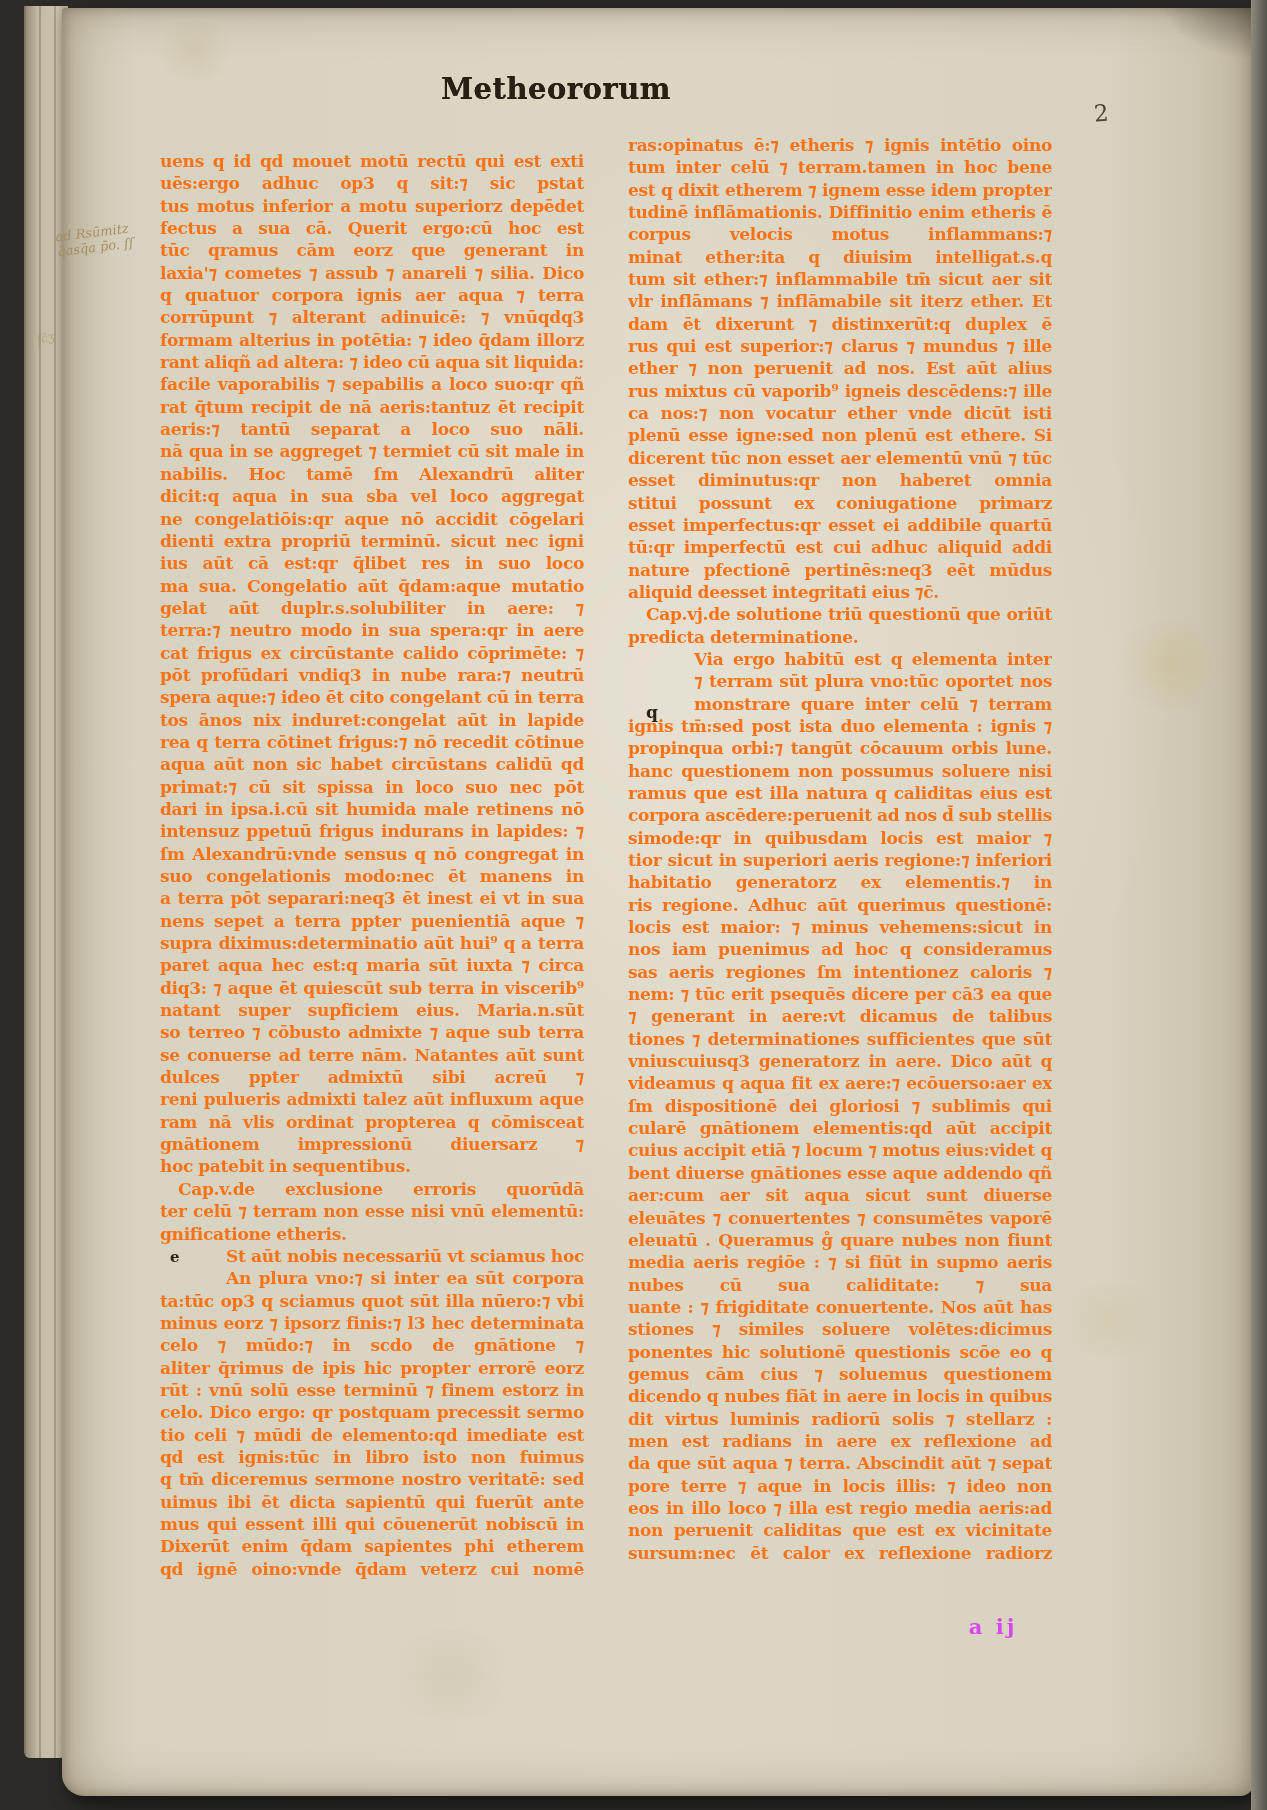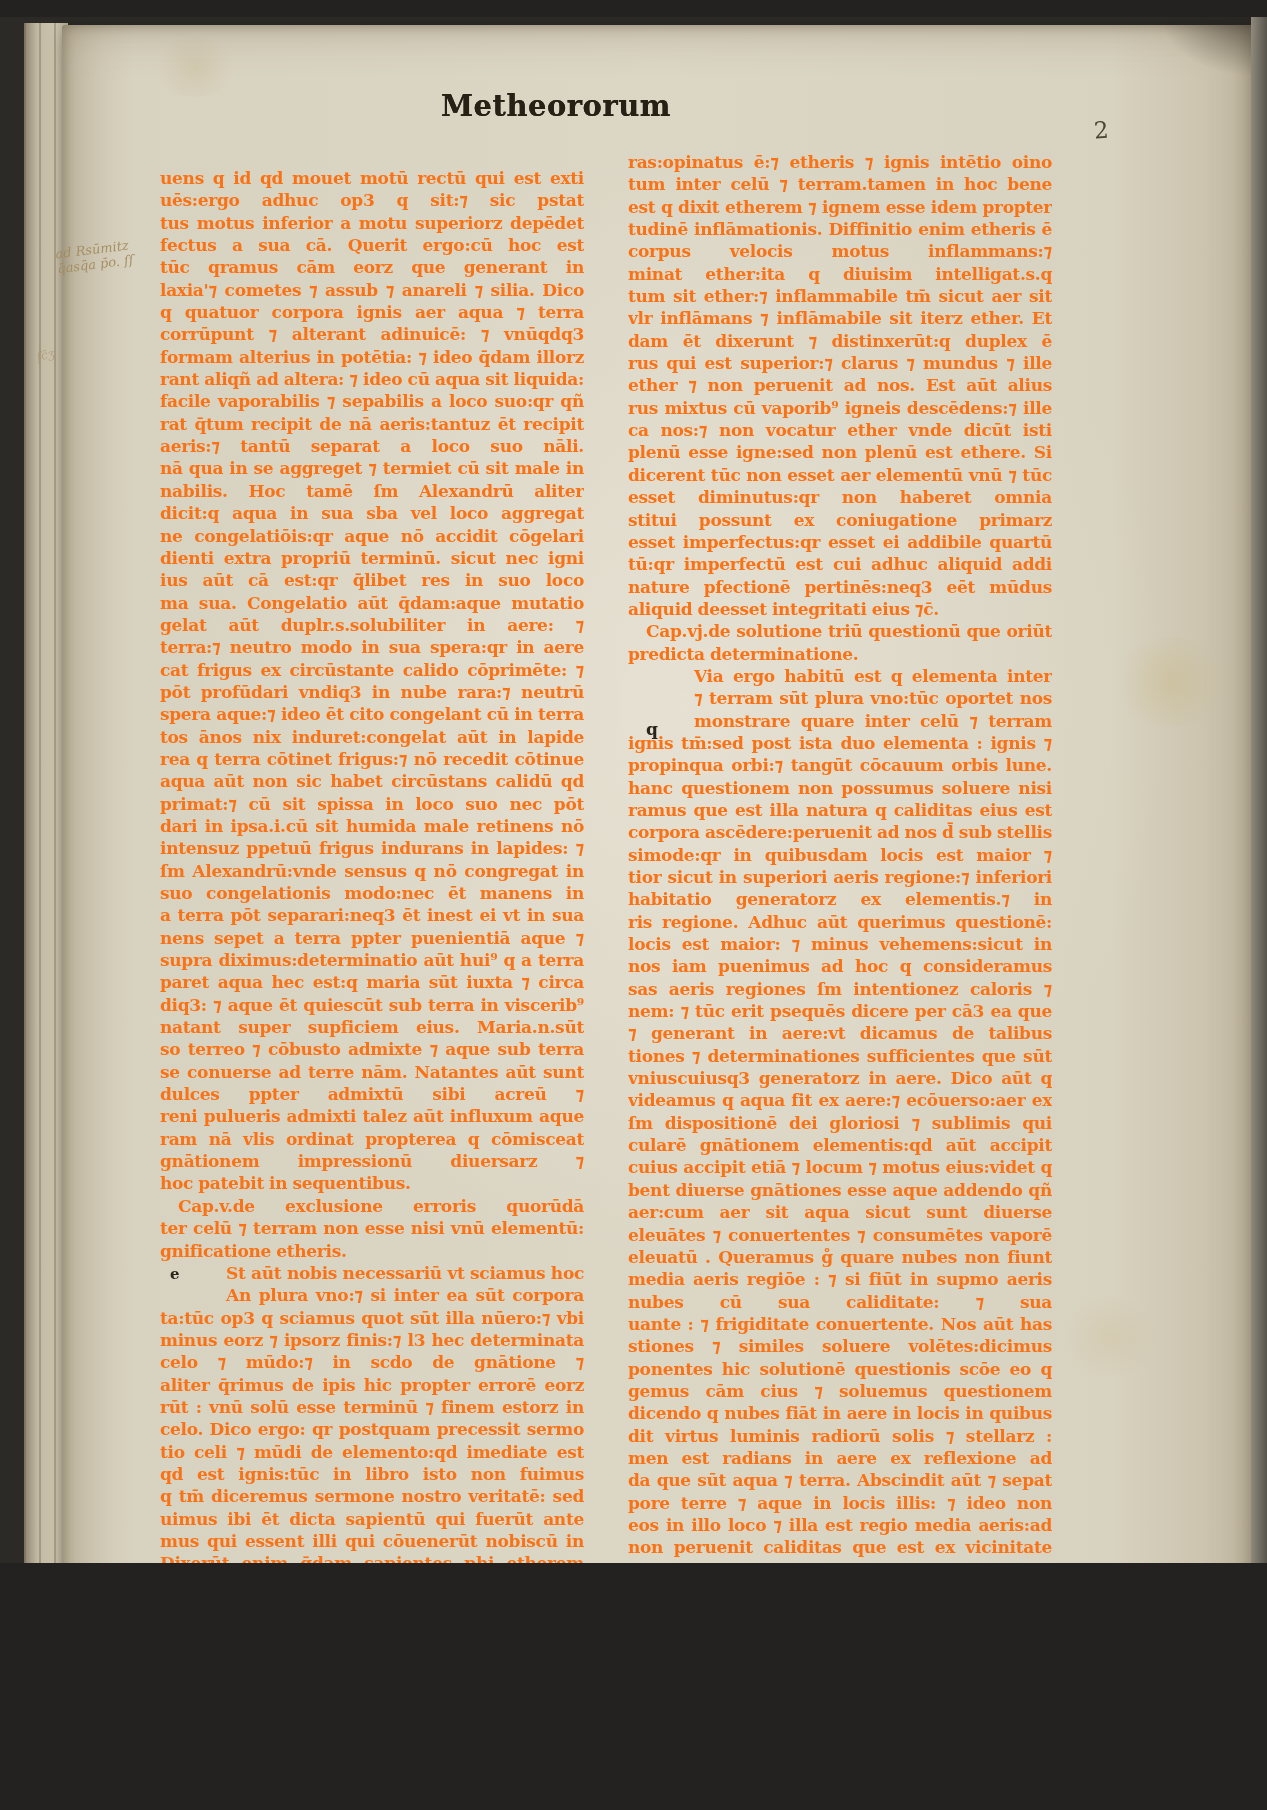--- a/index.html
+++ b/index.html
@@ -1,17 +1,17 @@
 <!DOCTYPE html>
 <html><head>
 <meta charset="utf-8">
 <style>
   html,body{margin:0;padding:0;background:#232220;}
-  #frame{position:relative;width:1267px;height:1546px;background:#2b2a27;overflow:hidden;
-         font-family:"DejaVu Serif","DejaVu Sans","Liberation Serif",serif;margin-top:17px;}
+  #frame{position:relative;width:1267px;height:1810px;background:#2b2a27;overflow:hidden;
+         font-family:"DejaVu Serif","DejaVu Sans","Liberation Serif",serif;}
   
   #prev-page-edge{position:absolute;left:24px;top:6px;width:44px;height:1752px;
     background:
       repeating-linear-gradient(90deg, rgba(90,75,55,.35) 0 2px, rgba(0,0,0,0) 2px 14px),
       linear-gradient(90deg,#8d8370 0%, #c2b9a3 30%, #cdc4ae 70%, #b3a громкость990 100%);
     background:
       repeating-linear-gradient(90deg, rgba(90,75,55,.30) 0 2px, rgba(0,0,0,0) 2px 15px),
       linear-gradient(90deg,#8d8370 0%, #c2b9a3 30%, #cdc4ae 70%, #b0a68f 100%);
     border-radius:0 0 8px 6px;}
   

